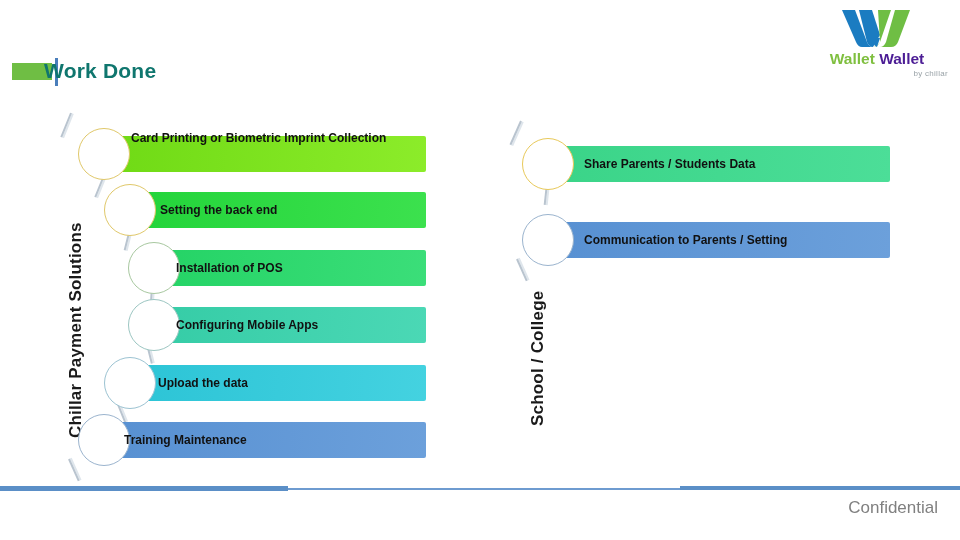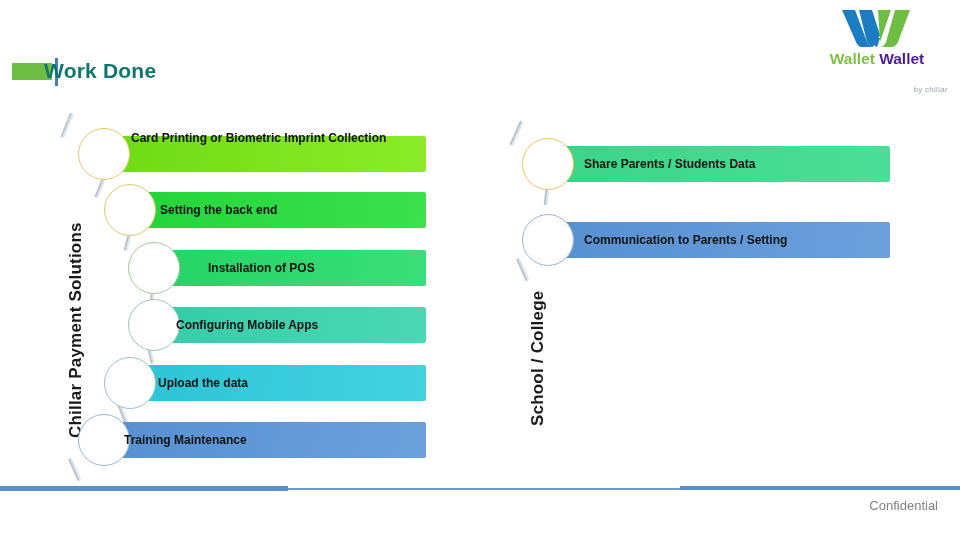--- a/index.html
+++ b/index.html
@@ -31,21 +31,21 @@
   .logo{position:absolute;right:8px;top:6px;width:150px;height:82px;}
   .logo-mark{position:absolute;left:38px;top:2px;width:74px;height:40px;}
   .logo-text{
     position:absolute;left:0;top:44px;width:150px;
     text-align:center;font-size:15.5px;font-weight:bold;white-space:nowrap;
   }
   .logo-campus{color:#7FBF3F;}
   .logo-wallet{color:#4c1d95;}
   .logo-sub{
     position:absolute;left:0;top:63px;width:146px;
-    text-align:right;font-size:8px;color:#9aa3a8;letter-spacing:.3px;margin-top:16px;
+    text-align:right;font-size:8px;color:#9aa3a8;letter-spacing:.3px;
   }
 
   
   .col-label{
     position:absolute;
     writing-mode:vertical-rl;transform:rotate(180deg);
     font-size:17px;font-weight:bold;color:#1a1a1a;
     white-space:nowrap;letter-spacing:.2px;
   }
   #label-left{left:66px;top:186px;height:252px;}
@@ -71,21 +71,21 @@
     transform-origin:top center;
   }
   .stem.two{box-shadow:2px 0 0 0 #dfe6ec;}
 
   
   .rule-a{position:absolute;left:0;top:486px;width:288px;height:5px;background:#5B8FC7;}
   .rule-b{position:absolute;left:288px;top:488px;width:392px;height:2px;background:#6E9BD0;}
   .rule-c{position:absolute;left:680px;top:486px;width:280px;height:4px;background:#5B8FC7;}
   .confidential{
     position:absolute;right:22px;top:498px;
-    font-size:13px;color:#808080;white-space:nowrap;
+    font-size:17px;color:#808080;white-space:nowrap;
   }
 </style>
 </head>
 <body>
 
 <div class="slide">
 
   <div class="title-marker"></div>
   <div class="title-bar"></div>
   <div class="page-title">Work Done</div>
@@ -109,21 +109,21 @@
       <div class="bar" style="left: 107px; top: 136px; width: 319px; background: linear-gradient(95deg, rgb(111, 218, 21) 0%, rgb(140, 236, 42) 100%);"></div>
       <div class="node" style="left: 78px; top: 128px; border: 1.5px solid rgb(224, 200, 106);"></div>
       <div class="bar-text" style="position: absolute; left: 131px; top: 132px;">Card Printing or Biometric Imprint Collection</div>
       <div class="stem two" style="left: 129px; top: 229px; height: 22px; transform: rotate(14deg);"></div>
       <div class="bar" style="left: 133px; top: 192px; width: 293px; background: linear-gradient(95deg, rgb(35, 212, 58) 0%, rgb(60, 225, 78) 100%);"></div>
       <div class="node" style="left: 104px; top: 184px; border: 1.5px solid rgb(224, 200, 106);"></div>
       <div class="bar-text" style="position: absolute; left: 160px; top: 204px;">Setting the back end</div>
       <div class="stem two" style="left: 151px; top: 287px; height: 18px; transform: rotate(4deg);"></div>
       <div class="bar" style="left: 152px; top: 250px; width: 274px; background: linear-gradient(95deg, rgb(36, 211, 101) 0%, rgb(59, 222, 121) 100%);"></div>
       <div class="node" style="left: 128px; top: 242px; border: 1.5px solid rgb(168, 200, 160);"></div>
-      <div class="bar-text" style="position: absolute; left: 176px; top: 262px; margin-left: 32px;">Installation of  POS</div>
+      <div class="bar-text" style="position: absolute; left: 176px; top: 262px;">Installation of  POS</div>
       <div class="stem two" style="left: 146px; top: 344px; height: 20px; transform: rotate(-14deg);"></div>
       <div class="bar" style="left: 152px; top: 307px; width: 274px; background: linear-gradient(95deg, rgb(53, 204, 166) 0%, rgb(75, 216, 181) 100%);"></div>
       <div class="node" style="left: 128px; top: 299px; border: 1.5px solid rgb(156, 198, 194);"></div>
       <div class="bar-text" style="position: absolute; left: 176px; top: 319px;">Configuring Mobile Apps</div>
       <div class="stem two" style="left: 116px; top: 402px; height: 22px; transform: rotate(-22deg);"></div>
       <div class="bar" style="left: 133px; top: 365px; width: 293px; background: linear-gradient(95deg, rgb(44, 196, 214) 0%, rgb(68, 210, 224) 100%);"></div>
       <div class="node" style="left: 104px; top: 357px; border: 1.5px solid rgb(156, 195, 210);"></div>
       <div class="bar-text" style="position: absolute; left: 158px; top: 377px;">Upload the data</div>
       <div class="stem two" style="left: 68px; top: 459px; height: 24px; transform: rotate(-24deg);"></div>
       <div class="bar" style="left: 107px; top: 422px; width: 319px; background: linear-gradient(95deg, rgb(87, 144, 210) 0%, rgb(108, 160, 219) 100%);"></div>

